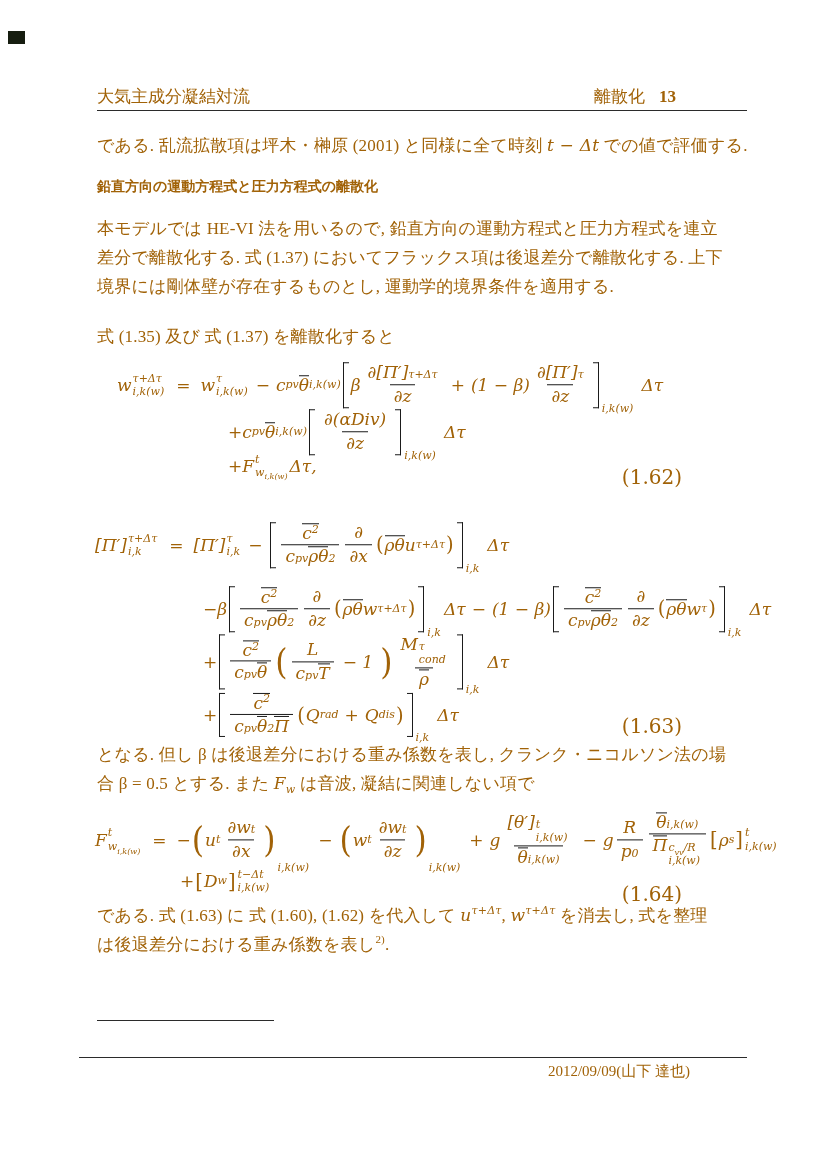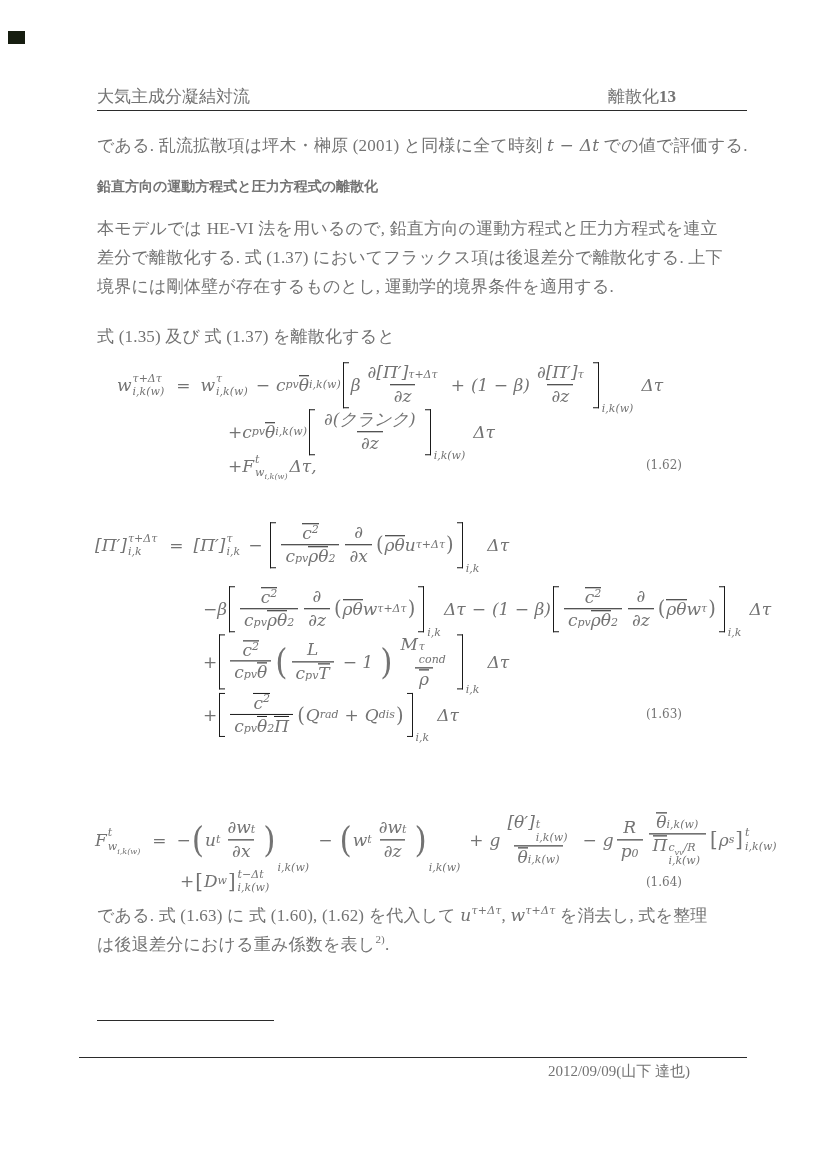--- a/index.html
+++ b/index.html
@@ -1,31 +1,31 @@
 <!DOCTYPE html>
 <html><head>
 <meta charset="utf-8">
 <style>
   html,body{margin:0;padding:0;background:#ffffff;}
-  .page{position:relative;width:826px;height:1169px;background:#fff;color:#737373;
+  .page{position:relative;width:826px;height:1169px;background:#fff;color:#a16207;
         font-family:"Liberation Serif",serif;overflow:hidden;}
   .abs{position:absolute;}
   .jp{font-size:17px;line-height:29px;letter-spacing:0.2px;white-space:nowrap;}
   .rule{position:absolute;height:1px;background:#2b2b2b;}
   .heading{font-family:"Liberation Sans",sans-serif;font-weight:700;font-size:14px;white-space:nowrap;}
   .hd{font-size:17px;white-space:nowrap;}
   .imath{font-family:"DejaVu Serif",serif;font-style:italic;text-align:center;}
   .tsup{font-size:11px;vertical-align:super;line-height:0;}
   .fnote{font-size:14px;white-space:nowrap;}
   
   .eqrow{position:absolute;display:flex;align-items:center;white-space:nowrap;
          font-family:"DejaVu Serif",serif;font-size:17px;font-style:italic;
          transform:translateY(-50%);}
-  .eqnum{position:absolute;font-family:"DejaVu Serif",serif;font-size:12px;font-style:normal;
-         transform:translateY(-50%);}
+  .eqnum{position:absolute;font-family:"DejaVu Serif",serif;font-size:20px;font-style:normal;
+         transform:translateY(-50%);margin-top:12px;}
   .fr{display:inline-flex;flex-direction:column;align-items:center;margin:0 3px;}
   .fn,.fd{display:flex;align-items:baseline;justify-content:center;padding:1px 4px;line-height:1.25;}
   .fd{border-top:1px solid #1b1b1b;}
   .ss{display:inline-flex;flex-direction:column;justify-content:center;align-items:flex-start;
       font-size:11px;line-height:1.2;margin:0 2px 0 1px;}
   .sp{font-size:11px;vertical-align:super;line-height:0;}
   .sb{font-size:11px;vertical-align:sub;line-height:0;}
   .tiny{font-size:8px;vertical-align:sub;line-height:0;}
   .ov{border-top:1px solid #1b1b1b;padding-top:1px;display:inline-block;line-height:1.05;}
   .brk{align-self:stretch;width:5px;margin:1px 2px;}
@@ -42,21 +42,21 @@
 </style>
 </head>
 <body>
 
 <div class="page">
 
   <div class="corner"></div>
 
   <div class="abs hd" style="left:97px;top:85px">大気主成分凝結対流</div>
   <div class="abs hd" style="right:150px;top:85px">
-    <span>離散化</span><b style="">13</b>
+    <span>離散化</span><b style="margin-left:14px">13</b>
   </div>
   <div class="rule" style="left:97px;top:110px;width:650px"></div>
 
   <div class="abs jp" style="left:97px;top:131px">
     <span>である. 乱流拡散項は坪木・榊原 (2001) と同様に全て時刻 </span><span class="imath">t − Δt</span><span> での値で評価する.</span>
   </div>
 
   <div class="abs heading" style="left:97px;top:178px">鉛直方向の運動方程式と圧力方程式の離散化</div>
 
   <div class="abs jp" style="left:97px;top:214px">
@@ -108,21 +108,21 @@
   </div>
 
   <div class="eqrow" style="left:228px;top:432px">
     <span>+</span>
     <span>c</span>
       <span class="sb">pv</span>
       <span class="ov">θ</span>
       <span class="sb">i,k(w)</span>
     <span class="brk bl"></span>
     <span class="fr">
-        <span class="fn">∂(クランク)</span>
+        <span class="fn">∂(αDiv)</span>
         <span class="fd">∂z</span>
       </span>
     <span class="brk br"></span>
       <span class="bsub">i,k(w)</span>
     <span class="dt">Δτ</span>
   </div>
 
   <div class="eqrow" style="left:228px;top:466px">
     <span>+</span>
       <span>F</span>
@@ -296,20 +296,24 @@
       <span class="op">+</span>
       <span>Q</span>
       <span class="sb">dis</span>
       <span class="pn">)</span>
     <span class="brk br"></span>
       <span class="bsub">i,k</span>
     <span class="dt">Δτ</span>
   </div>
   <div class="eqnum" style="right:144px;top:714px">(1.63)</div>
 
+  <div class="abs jp" style="left:97px;top:740px">
+    <div>となる. 但し β は後退差分における重み係数を表し, クランク・ニコルソン法の場</div>
+    <div><span>合 β = 0.5 とする. また </span><span class="imath">F</span><span class="imath sb">w</span><span> は音波, 凝結に関連しない項で</span></div>
+  </div>
 
   <div class="eqrow" style="left:95px;top:840px">
     <span>F</span>
     <span class="ss">
         <span>t</span>
         <span><span>w</span><span class="tiny">i,k(w)</span></span>
       </span>
     <span class="rel">=</span>
     <span>−</span>
     <span class="bp">(</span>

